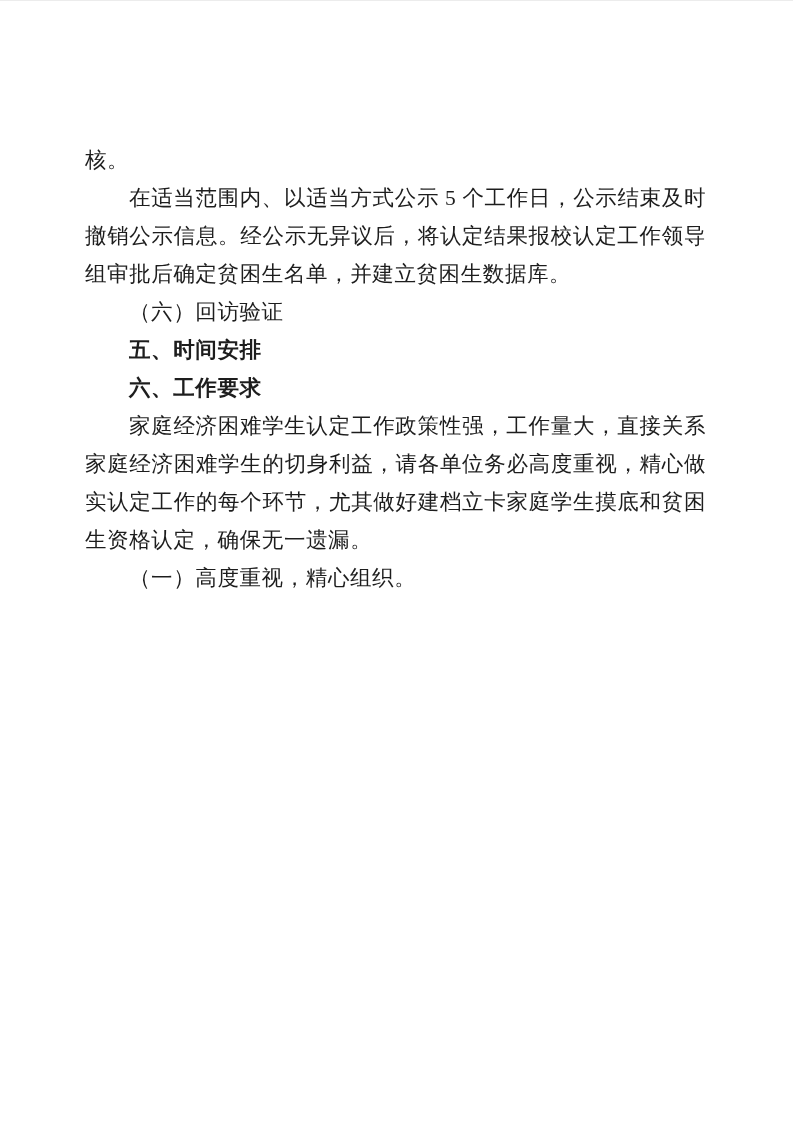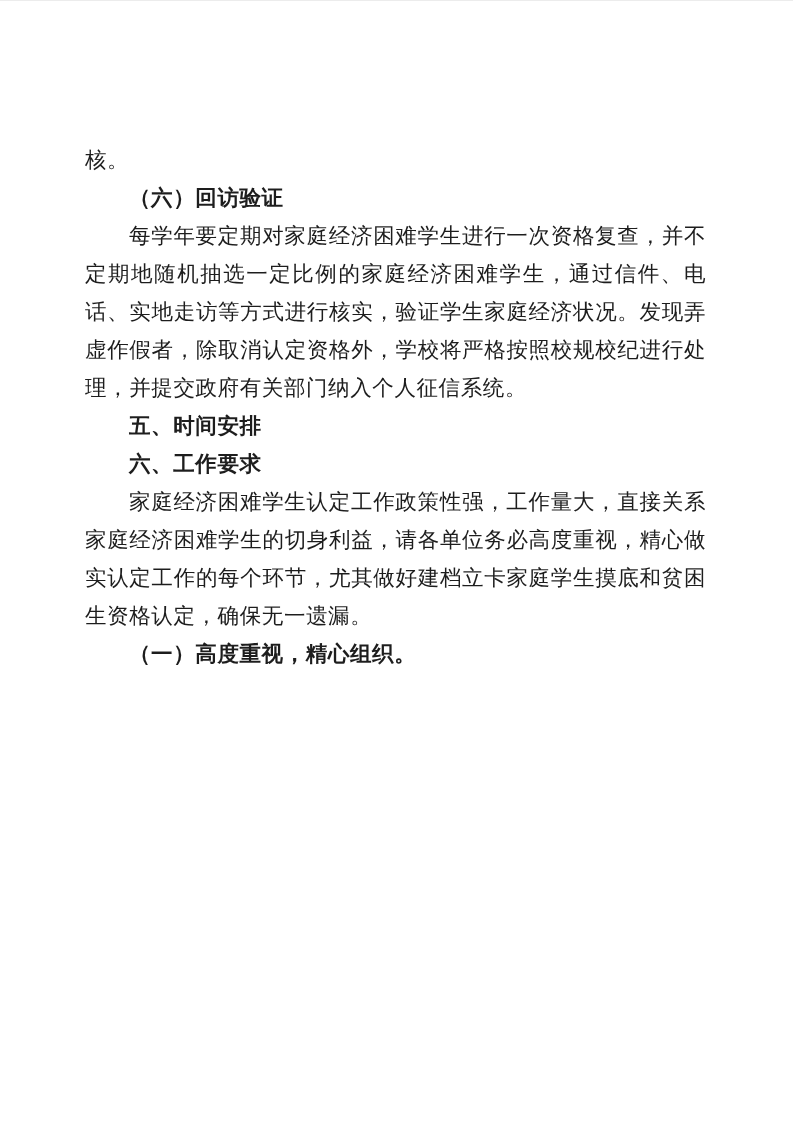--- a/index.html
+++ b/index.html
@@ -36,35 +36,35 @@
   .indent {
     text-indent: 44px;
   }
   
   .h-hei {
     font-family: "Liberation Sans", "DejaVu Sans", sans-serif;
     font-weight: bold;
   }
   
   .h-kai {
-    font-weight: bold;
+    font-weight: normal;
   }
 </style>
 </head>
 <body>
 
 <div class="page">
   <div class="content">
 
     <p>核。</p>
 
+    <p class="indent">在适当范围内、以适当方式公示 5 个工作日，公示结束及时撤销公示信息。经公示无异议后，将认定结果报校认定工作领导组审批后确定贫困生名单，并建立贫困生数据库。</p>
 
     <p class="indent h-kai">（六）回访验证</p>
 
-    <p class="indent">每学年要定期对家庭经济困难学生进行一次资格复查，并不定期地随机抽选一定比例的家庭经济困难学生，通过信件、电话、实地走访等方式进行核实，验证学生家庭经济状况。发现弄虚作假者，除取消认定资格外，学校将严格按照校规校纪进行处理，并提交政府有关部门纳入个人征信系统。</p>
 
     <p class="indent h-hei">五、时间安排</p>
 
 
     <p class="indent h-hei">六、工作要求</p>
 
     <p class="indent">家庭经济困难学生认定工作政策性强，工作量大，直接关系家庭经济困难学生的切身利益，请各单位务必高度重视，精心做实认定工作的每个环节，尤其做好建档立卡家庭学生摸底和贫困生资格认定，确保无一遗漏。</p>
 
     <p class="indent h-kai">（一）高度重视，精心组织。</p>
 

